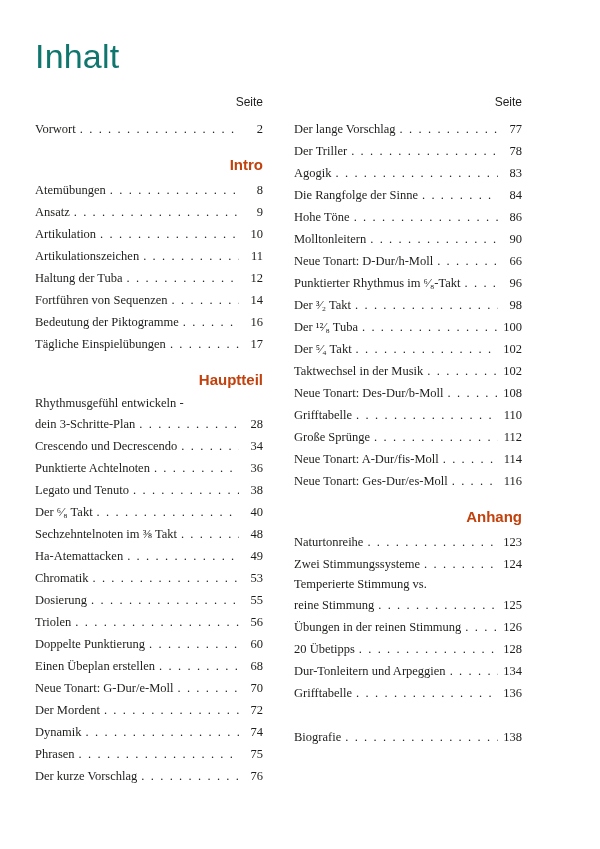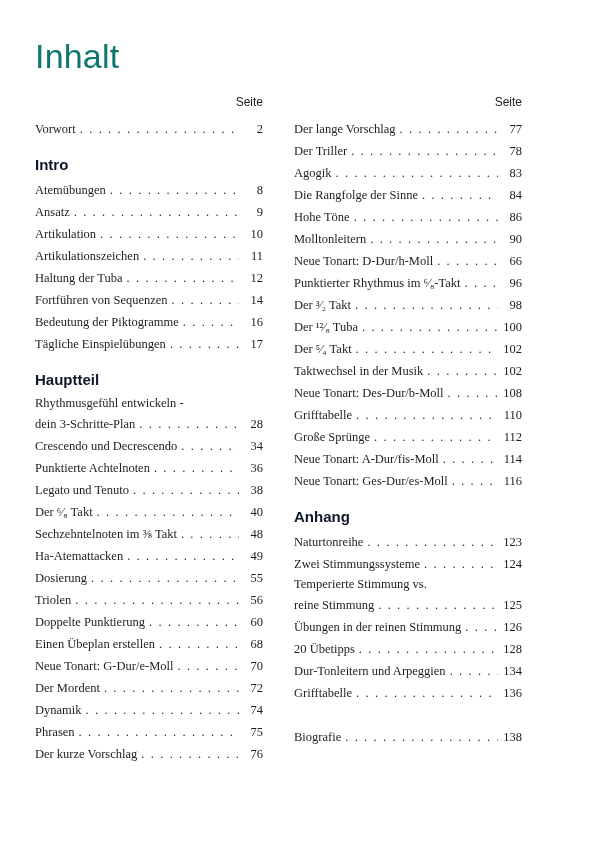--- a/index.html
+++ b/index.html
@@ -30,26 +30,27 @@
     width:228px;
     flex:0 0 228px;
   }
   .seite{
     text-align:right;
     font-size:12px;
     line-height:14px;
     margin-bottom:9px;
   }
   .sec-header{
-    color:#0f172a;
+    color:#c2410c;
     font-weight:bold;
     font-size:15px;
     line-height:20px;
     margin-top:15px;
     margin-bottom:4px;
+    text-align:right;
   }
   .group{margin:0;}
   .row{
     display:flex;
     align-items:baseline;
     height:22px;
     line-height:22px;
     font-size:12.5px;
     white-space:nowrap;
     font-family:Liberation Serif, serif;
@@ -164,20 +165,25 @@
             <span class="label">Sechzehntelnoten im ⅜ Takt</span>
             <span class="dots"></span>
             <span class="page-num">48</span>
           </div>
           <div class="row">
             <span class="label">Ha-Atemattacken</span>
             <span class="dots"></span>
             <span class="page-num">49</span>
           </div>
           <div class="row">
+            <span class="label">Chromatik</span>
+            <span class="dots"></span>
+            <span class="page-num">53</span>
+          </div>
+          <div class="row">
             <span class="label">Dosierung</span>
             <span class="dots"></span>
             <span class="page-num">55</span>
           </div>
           <div class="row">
             <span class="label">Triolen</span>
             <span class="dots"></span>
             <span class="page-num">56</span>
           </div>
           <div class="row">

